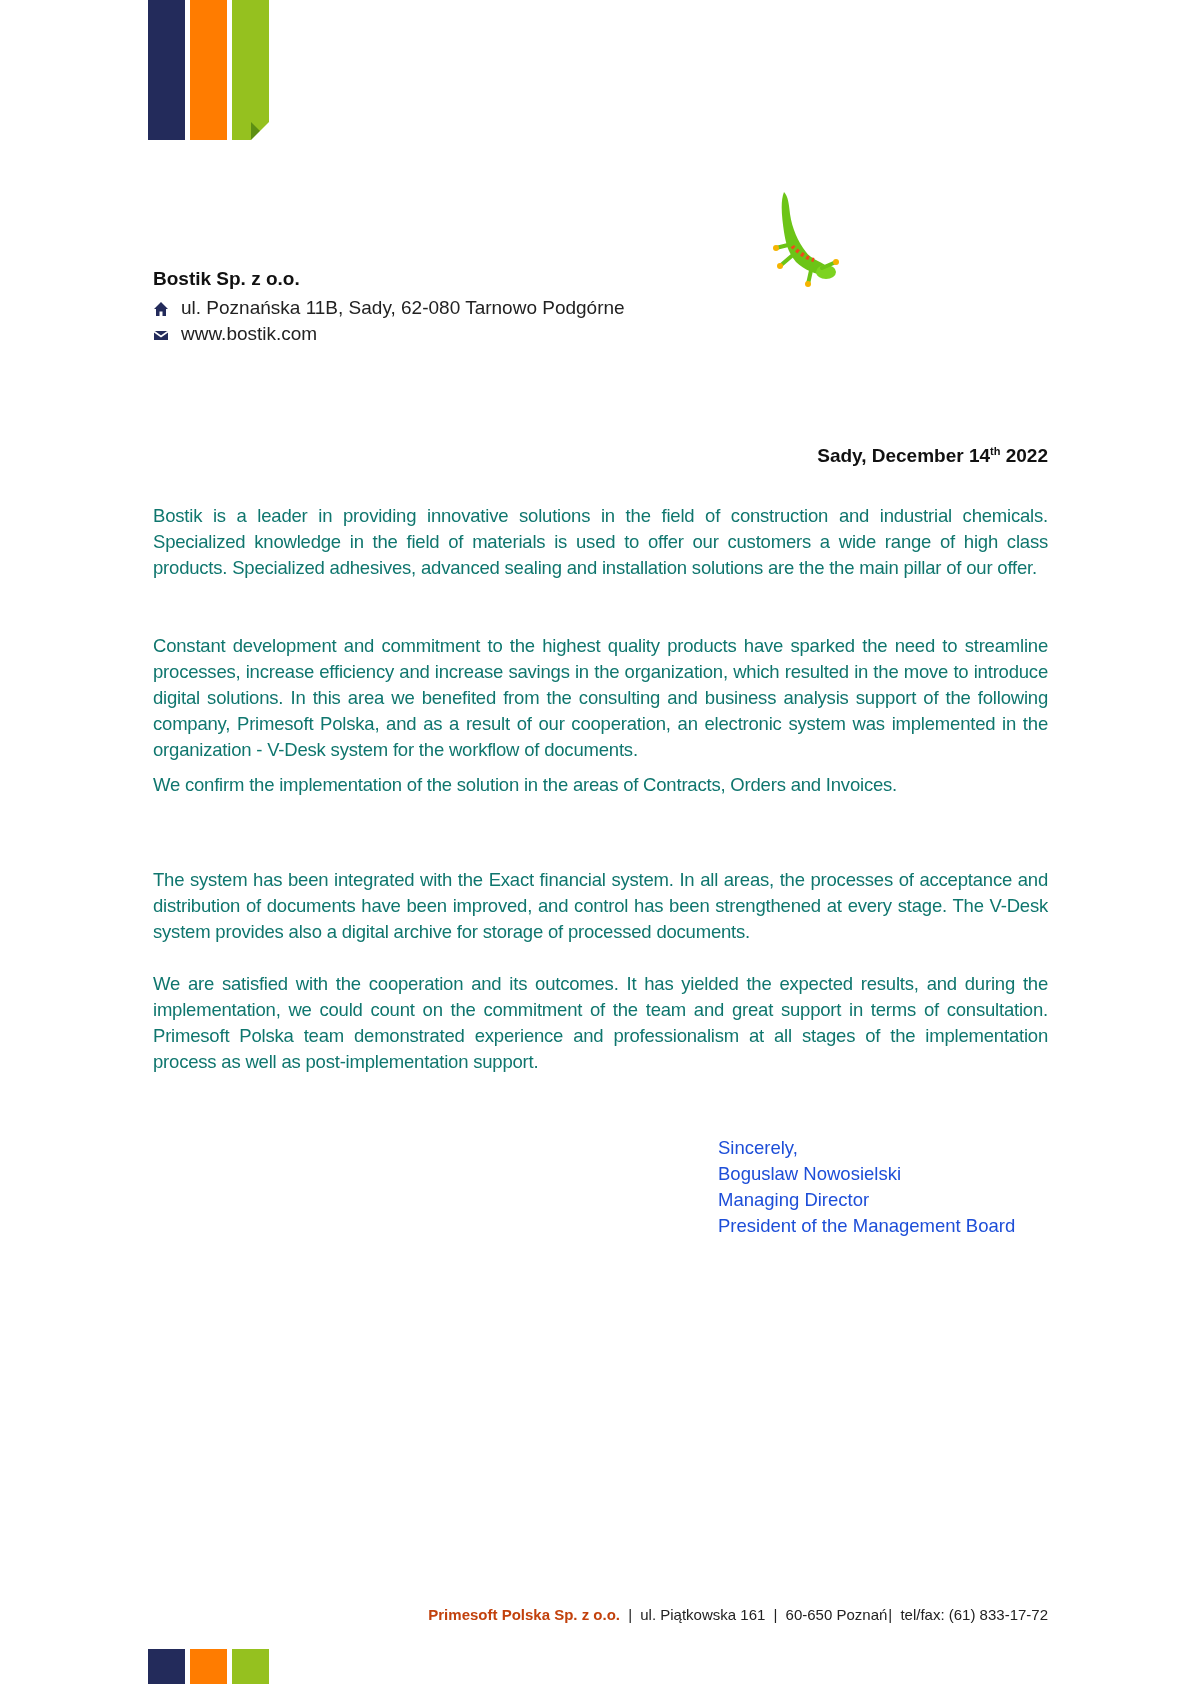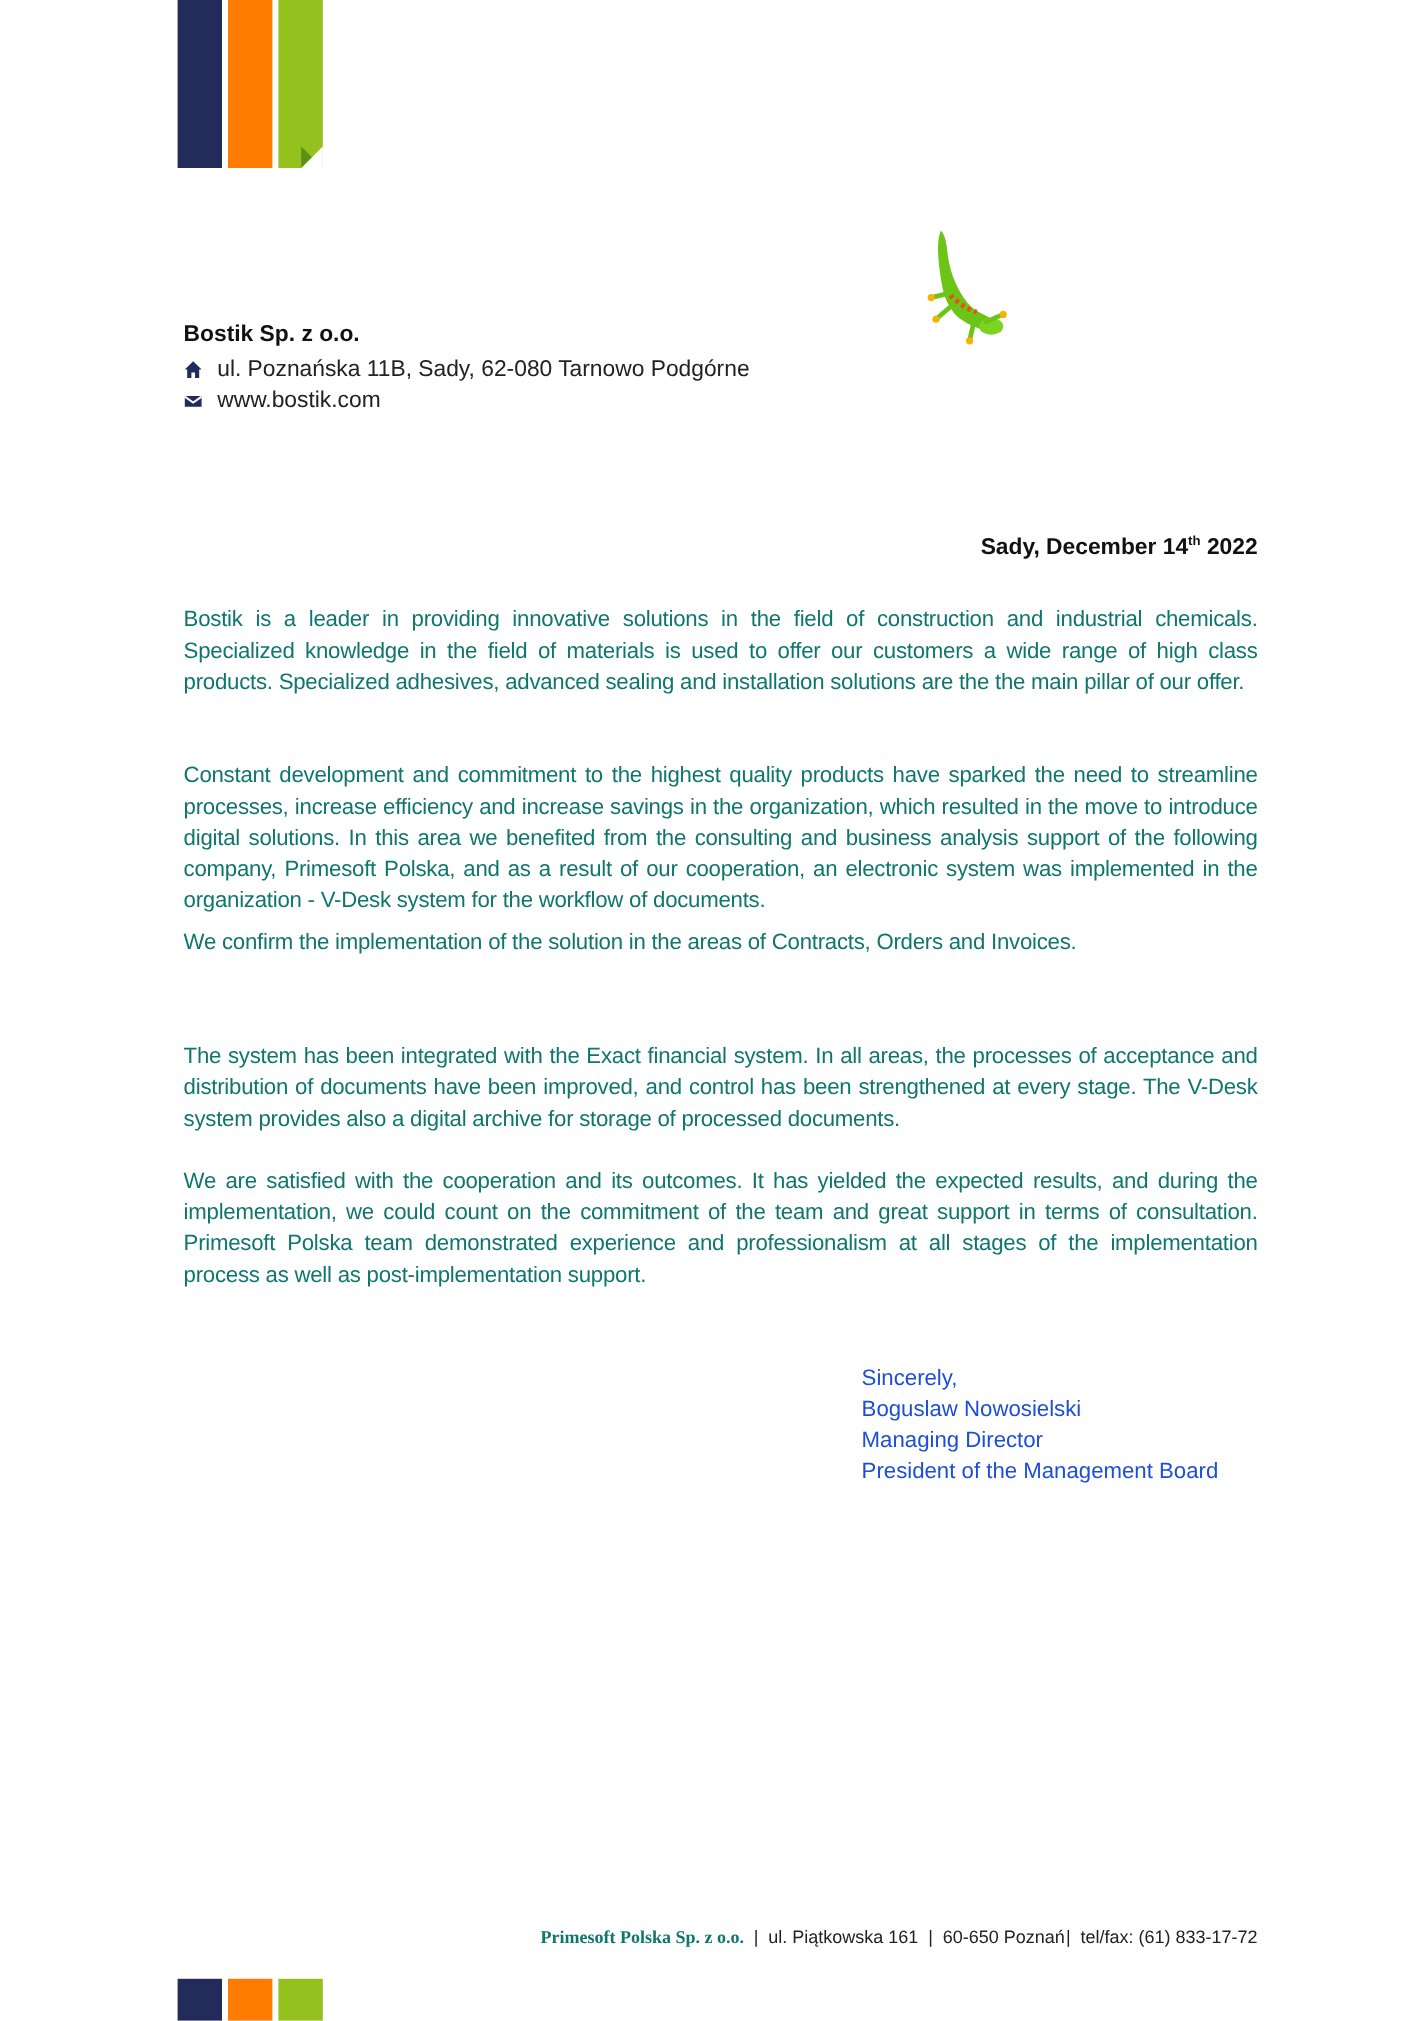--- a/index.html
+++ b/index.html
@@ -21,21 +21,21 @@
     #letter-date { position: absolute; right: 142px; top: 445px; font-size: 19px; font-weight: bold; color: #111; }
     #letter-date sup { font-size: 11px; }
 
     .para { position: absolute; left: 153px; width: 895px; font-size: 18.5px; line-height: 26px;
             text-align: justify; color: #0f766e; letter-spacing: -0.2px; }
 
     #signature { position: absolute; left: 718px; top: 1135px; font-size: 18.5px; line-height: 26px; color: #1d4ed8; }
     #signature div { white-space: nowrap; }
 
     #footer { position: absolute; right: 142px; top: 1606px; font-size: 15px; color: #222; white-space: nowrap; }
-    #footer .brand { color: #0f766e; font-weight: bold; font-family: Liberation Serif, serif; }
+    #footer .brand { color: #c2410c; font-weight: bold; }
     #footer .sep { margin: 0 4px; }
   </style>
 </head>
 <body>
 
 <div class="bar navy" style="left:148px; top:0; width:37px; height:140px;"></div>
 <div class="bar orange" style="left:190px; top:0; width:37px; height:140px;"></div>
 <div class="bar green" style="left:232px; top:0; width:37px; height:140px;">
   <div style="position:absolute; right:0; bottom:0; width:0; height:0; border-left:18px solid #5d8f13; border-top:18px solid transparent;"></div>
   <div style="position:absolute; right:0; bottom:0; width:0; height:0; border-right:18px solid #ffffff; border-top:18px solid transparent;"></div>

